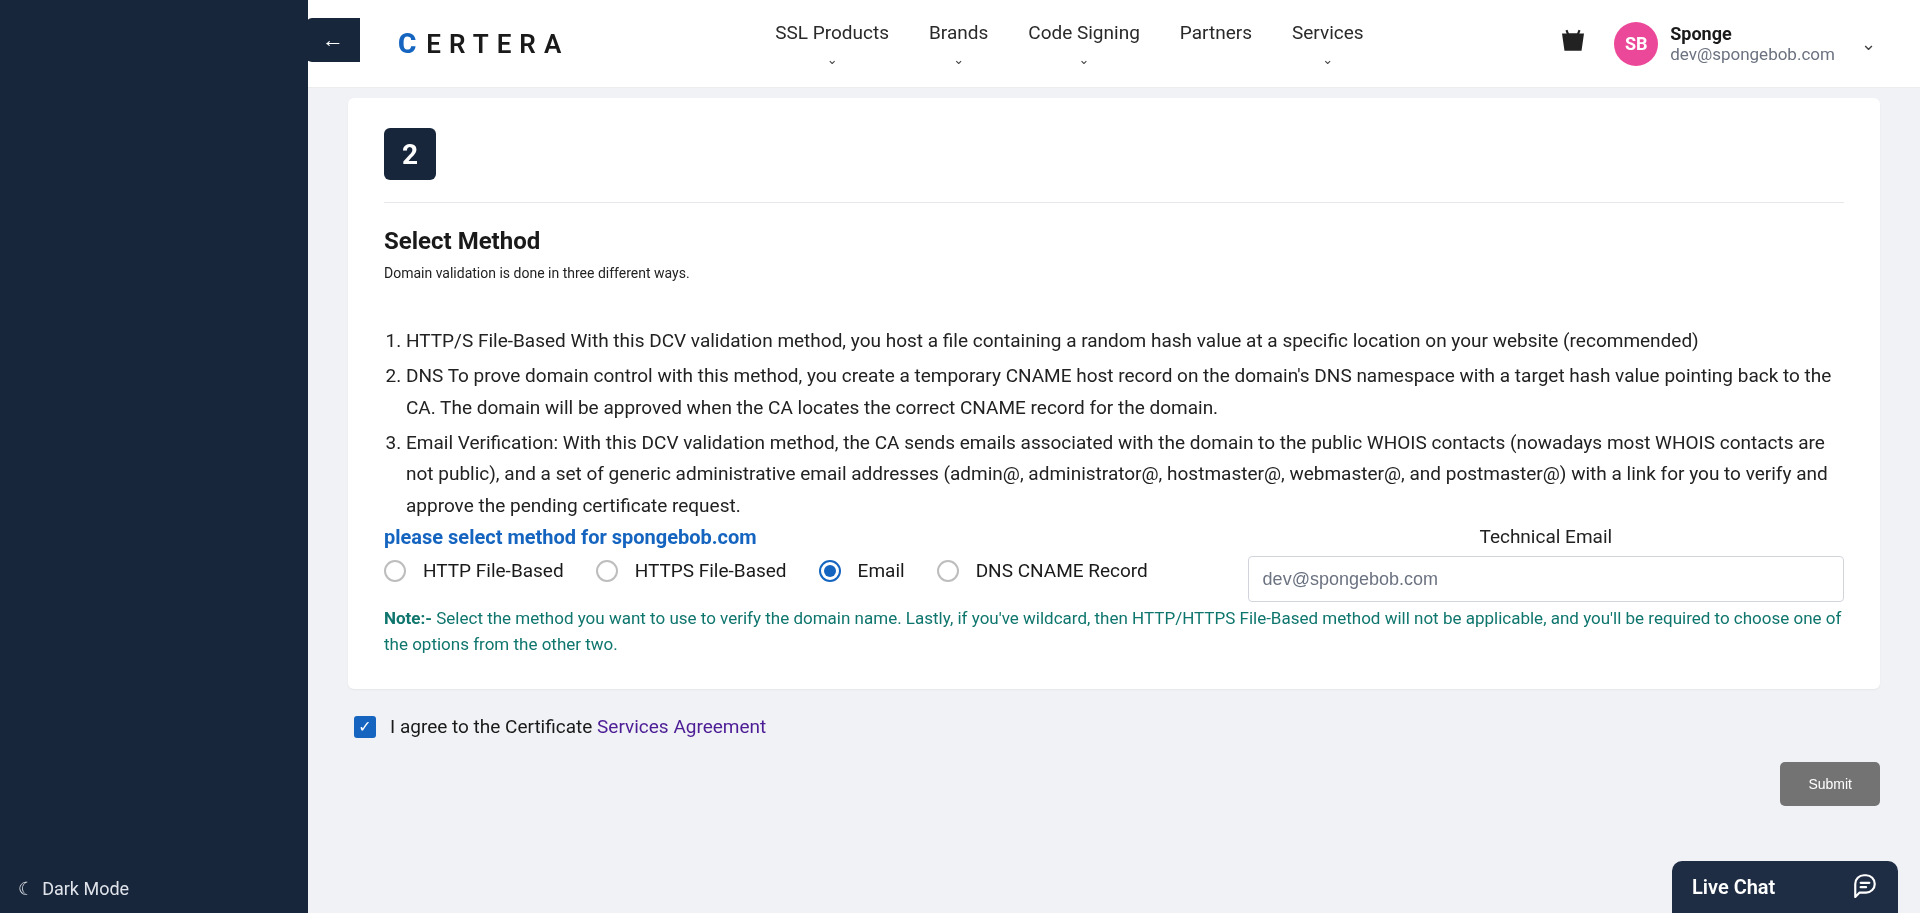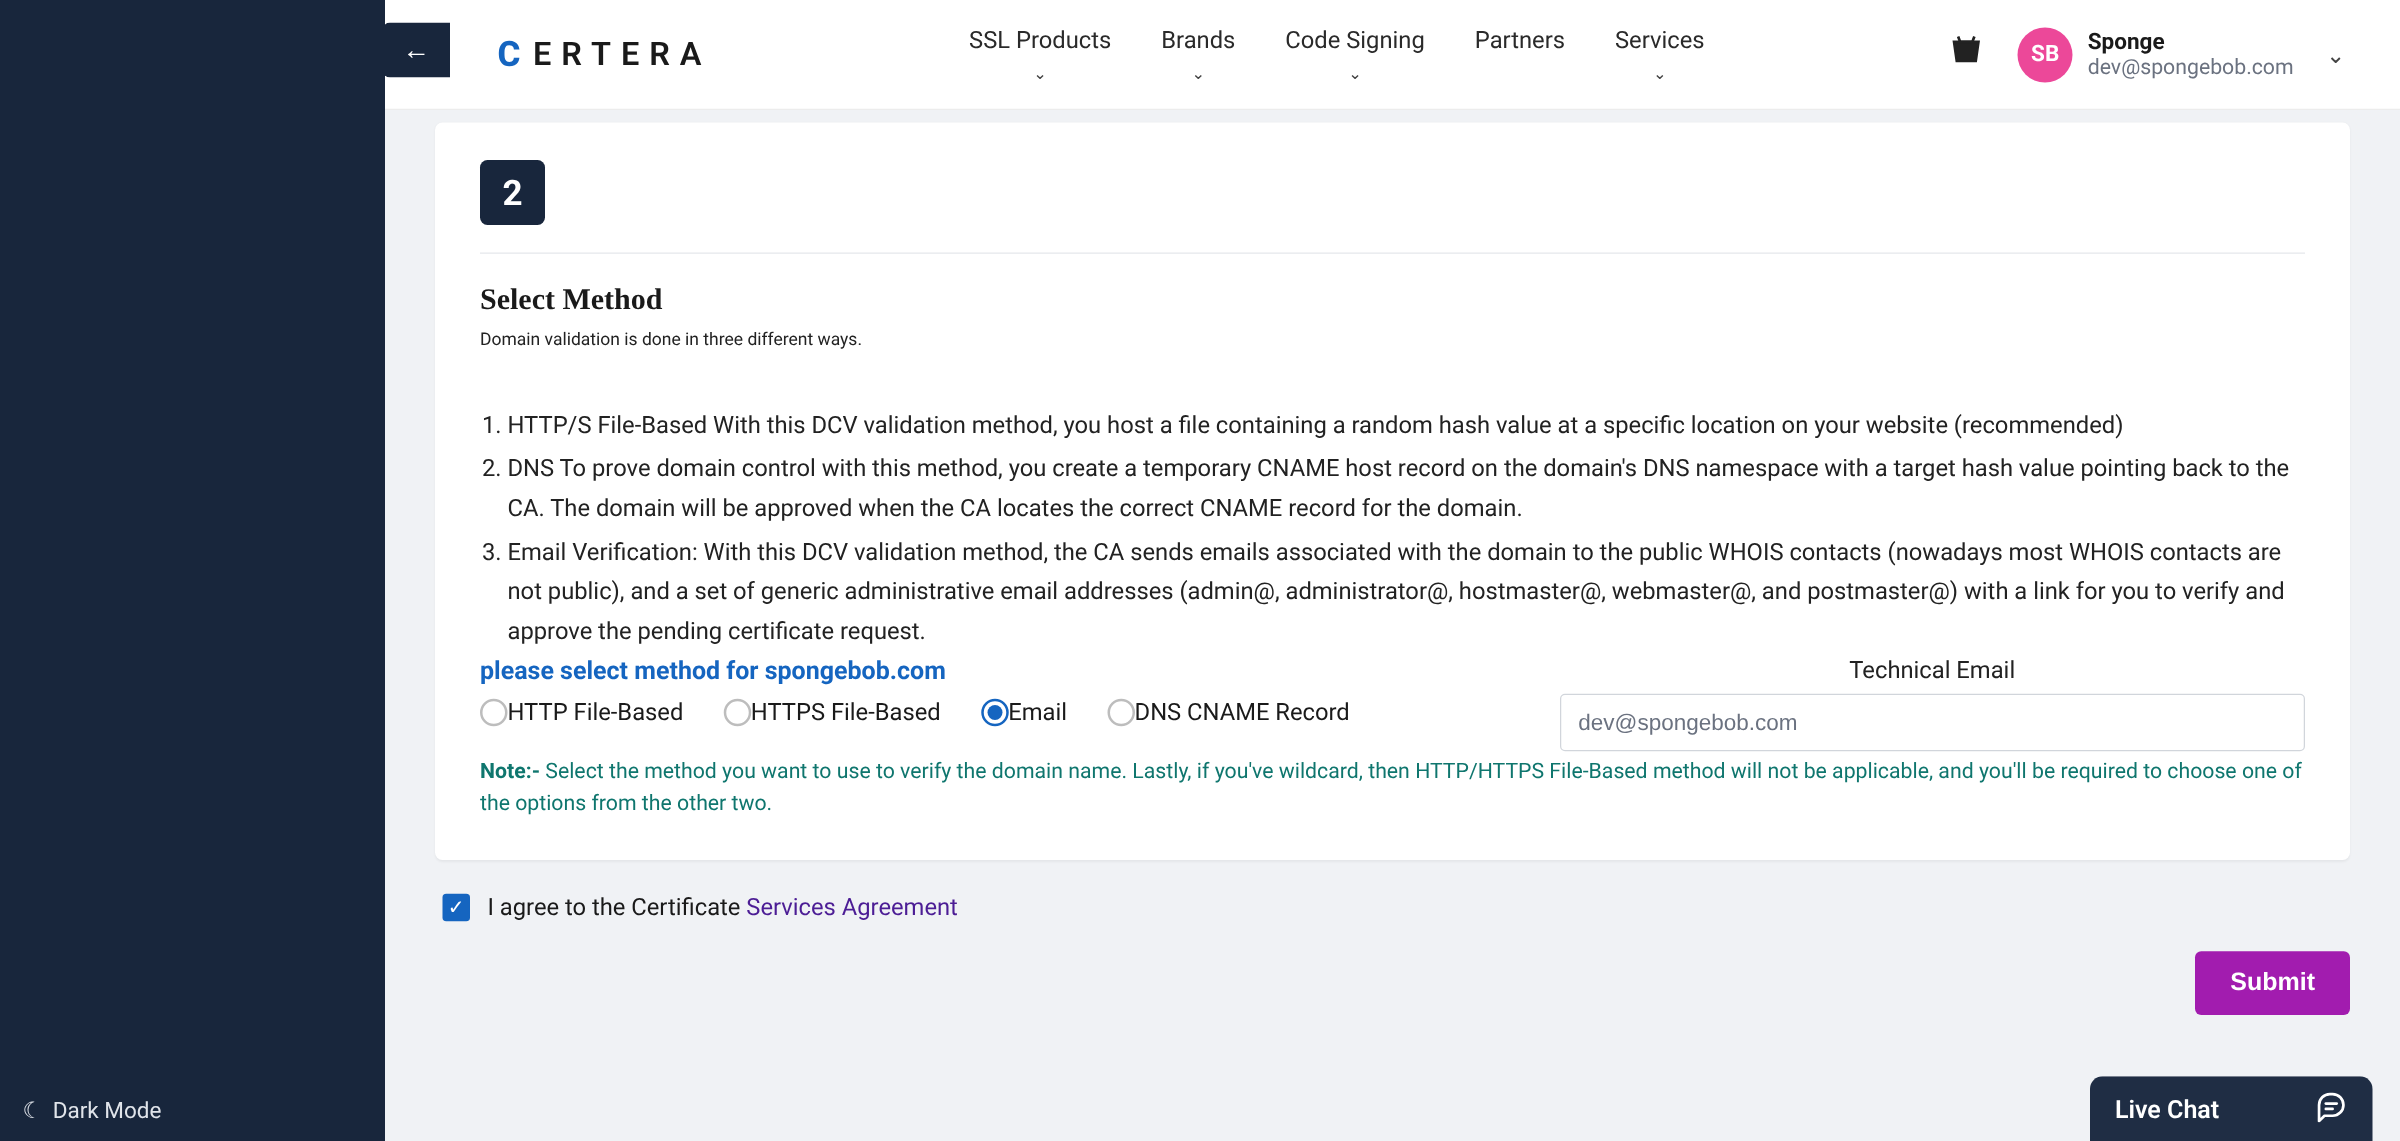--- a/index.html
+++ b/index.html
@@ -155,21 +155,20 @@
   }
   hr.div {
     border: none;
     border-top: 1px solid #e5e7eb;
     margin: 0 0 24px 0;
   }
   .sub-h {
     font-size: 24px;
     font-weight: 700;
     margin-bottom: 10px;
-    font-family: Liberation Serif, serif;
   }
   .body-text {
     font-size: 14px;
     color: #222;
     margin-bottom: 44px;
   }
   ol.methods {
     padding-left: 22px;
     font-size: 19px;
     line-height: 1.65;
@@ -184,21 +183,21 @@
   }
   .radio-row {
     display: flex;
     gap: 32px;
     align-items: center;
     margin-bottom: 24px;
   }
   .radio-opt {
     display: flex;
     align-items: center;
-    gap: 0;
+    gap: 17px;
     font-size: 19px;
     cursor: pointer;
   }
   .radio-outer {
     width: 22px; height: 22px;
     border: 2px solid #bdbdbd;
     border-radius: 50%;
     display: flex;
     align-items: center;
     justify-content: center;
@@ -258,24 +257,24 @@
     color: #fff;
     font-size: 16px;
     cursor: pointer;
   }
   .link { color: #4c1d95; cursor: pointer; }
   .submit-row {
     display: flex;
     justify-content: flex-end;
   }
   .submit-btn {
-    background: #a21caf;
-    color: #fff;
-    font-size: 20px;
-    font-weight: 700;
+    background: #737373;
+    color: #fff;
+    font-size: 14px;
+    font-weight: 400;
     padding: 14px 28px;
     border: none;
     border-radius: 5px;
     cursor: pointer;
   }
   .live-chat {
     position: fixed;
     right: 22px;
     bottom: 0;
     width: 226px;

